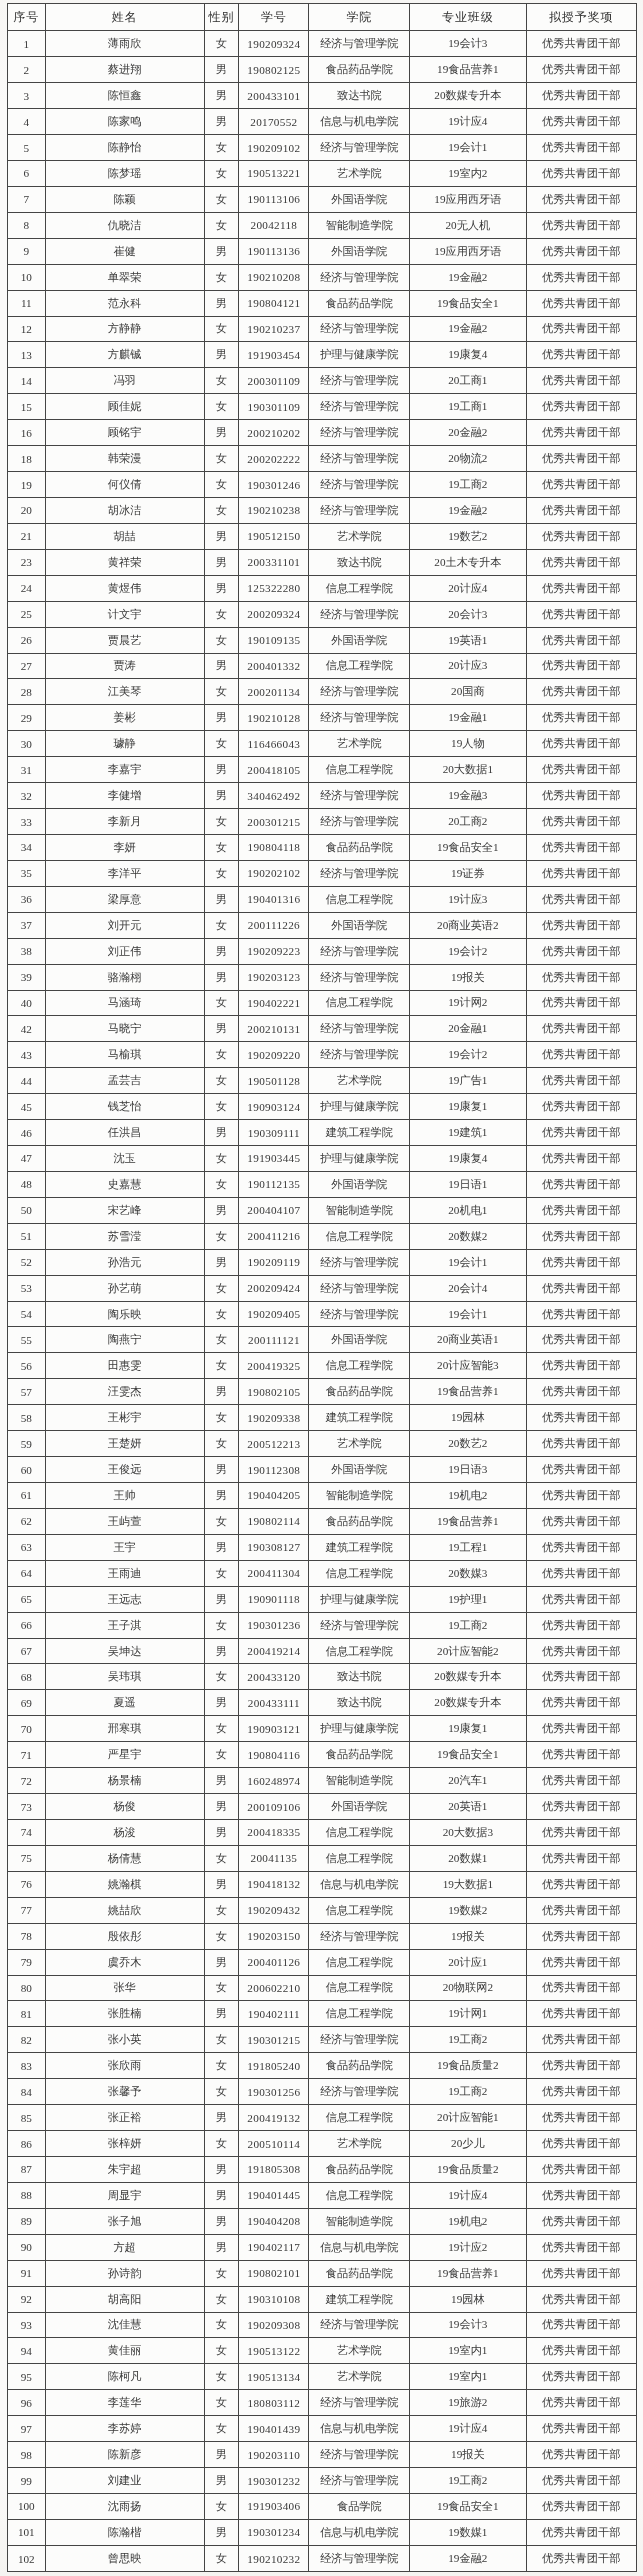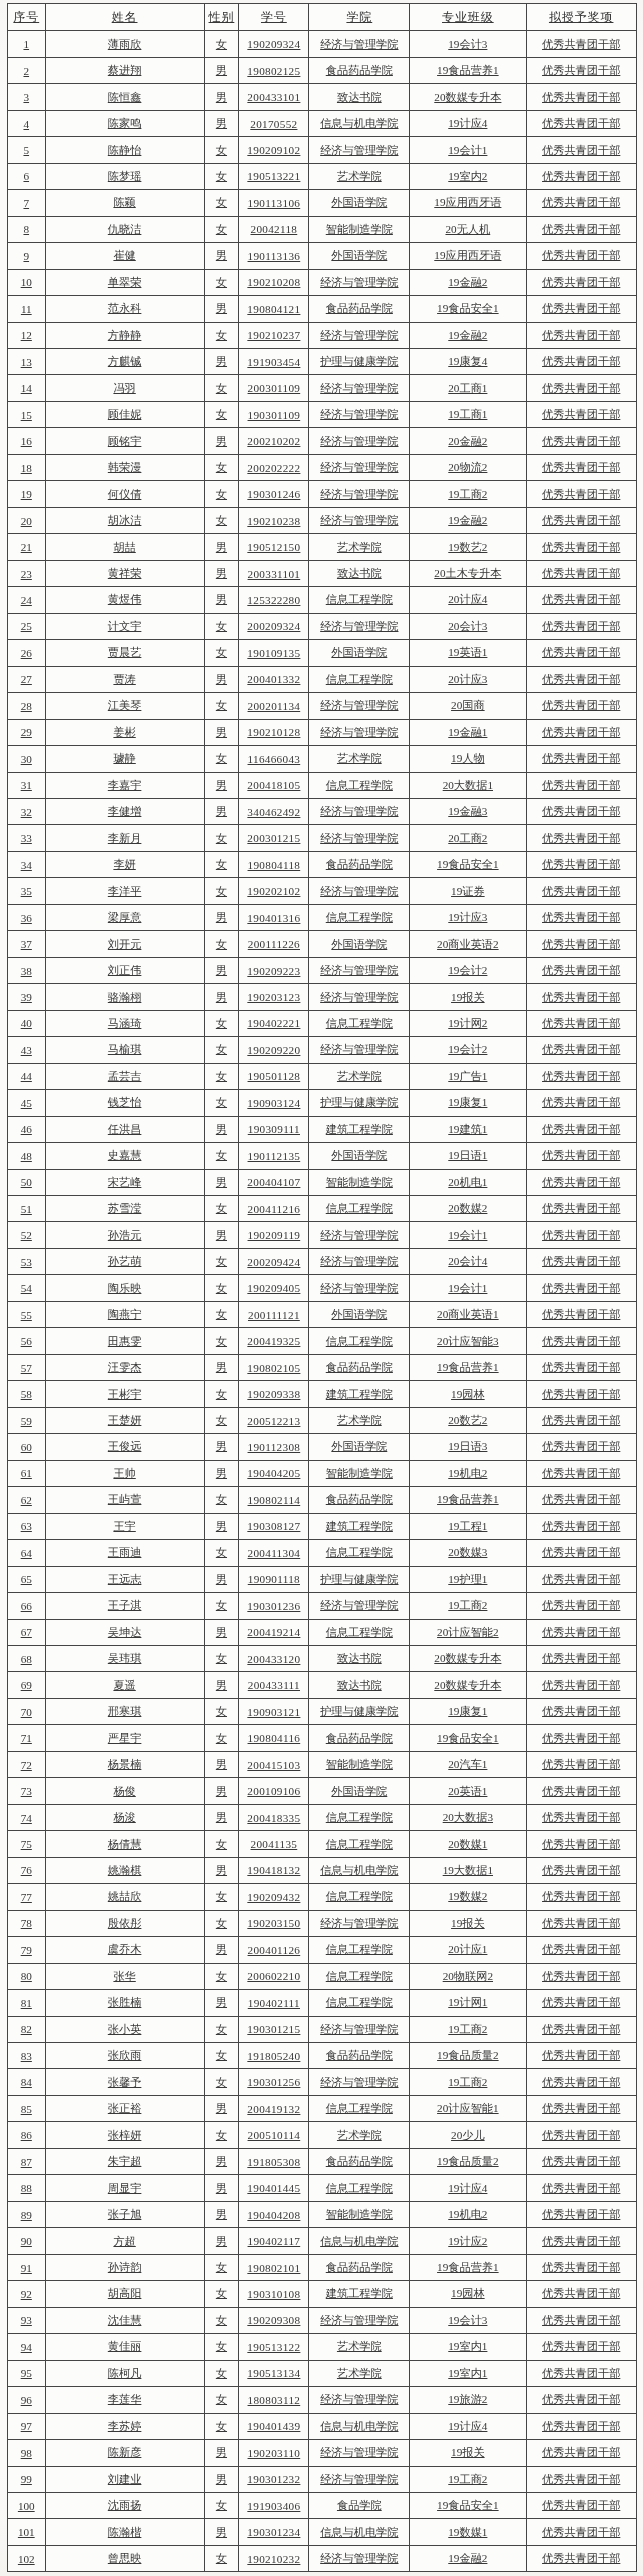--- a/index.html
+++ b/index.html
@@ -23,21 +23,21 @@
     position:absolute;top:3.4px;left:6.9px;
     width:630px;height:2569px;
     border-collapse:collapse;table-layout:fixed;
     background:var(--table-bg);
   }
   th,td{
     border:0.9px solid var(--border);
     text-align:center;vertical-align:middle;
     padding:0 1.7px;overflow:hidden;white-space:nowrap;
   }
-  table.award-table{border:1.7px solid var(--border);text-decoration:underline;}
+  table.award-table{border:1.7px solid var(--border);}
   thead th{
     height:26px;font-weight:normal;font-size:12px;
     letter-spacing:0.9px;color:#2f2f2f;
   }
   tbody td{font-size:11.2px;color:var(--text);}
   tbody tr:nth-child(3n) td{border-bottom-width:1.7px;}
   
   th:nth-child(1),td:nth-child(1){width:5.6%;}
   th:nth-child(2),td:nth-child(2){width:25.8%;}
   th:nth-child(3),td:nth-child(3){width:5.1%;}
@@ -401,20 +401,29 @@
         <tr>
           <td class="c-serial">40</td>
           <td class="c-name">马涵琦</td>
           <td class="c-gender">女</td>
           <td class="c-student-id">190402221</td>
           <td class="c-college">信息工程学院</td>
           <td class="c-class">19计网2</td>
           <td class="c-award">优秀共青团干部</td>
         </tr>
         <tr>
+          <td class="c-serial">42</td>
+          <td class="c-name">马晓宁</td>
+          <td class="c-gender">男</td>
+          <td class="c-student-id">200210131</td>
+          <td class="c-college">经济与管理学院</td>
+          <td class="c-class">20金融1</td>
+          <td class="c-award">优秀共青团干部</td>
+        </tr>
+        <tr>
           <td class="c-serial">43</td>
           <td class="c-name">马榆琪</td>
           <td class="c-gender">女</td>
           <td class="c-student-id">190209220</td>
           <td class="c-college">经济与管理学院</td>
           <td class="c-class">19会计2</td>
           <td class="c-award">优秀共青团干部</td>
         </tr>
         <tr>
           <td class="c-serial">44</td>
@@ -437,20 +446,29 @@
         <tr>
           <td class="c-serial">46</td>
           <td class="c-name">任洪昌</td>
           <td class="c-gender">男</td>
           <td class="c-student-id">190309111</td>
           <td class="c-college">建筑工程学院</td>
           <td class="c-class">19建筑1</td>
           <td class="c-award">优秀共青团干部</td>
         </tr>
         <tr>
+          <td class="c-serial">47</td>
+          <td class="c-name">沈玉</td>
+          <td class="c-gender">女</td>
+          <td class="c-student-id">191903445</td>
+          <td class="c-college">护理与健康学院</td>
+          <td class="c-class">19康复4</td>
+          <td class="c-award">优秀共青团干部</td>
+        </tr>
+        <tr>
           <td class="c-serial">48</td>
           <td class="c-name">史嘉慧</td>
           <td class="c-gender">女</td>
           <td class="c-student-id">190112135</td>
           <td class="c-college">外国语学院</td>
           <td class="c-class">19日语1</td>
           <td class="c-award">优秀共青团干部</td>
         </tr>
         <tr>
           <td class="c-serial">50</td>
@@ -647,21 +665,21 @@
           <td class="c-gender">女</td>
           <td class="c-student-id">190804116</td>
           <td class="c-college">食品药品学院</td>
           <td class="c-class">19食品安全1</td>
           <td class="c-award">优秀共青团干部</td>
         </tr>
         <tr>
           <td class="c-serial">72</td>
           <td class="c-name">杨景楠</td>
           <td class="c-gender">男</td>
-          <td class="c-student-id">200415103</td>
+          <td class="c-student-id">160248974</td>
           <td class="c-college">智能制造学院</td>
           <td class="c-class">20汽车1</td>
           <td class="c-award">优秀共青团干部</td>
         </tr>
         <tr>
           <td class="c-serial">73</td>
           <td class="c-name">杨俊</td>
           <td class="c-gender">男</td>
           <td class="c-student-id">200109106</td>
           <td class="c-college">外国语学院</td>

